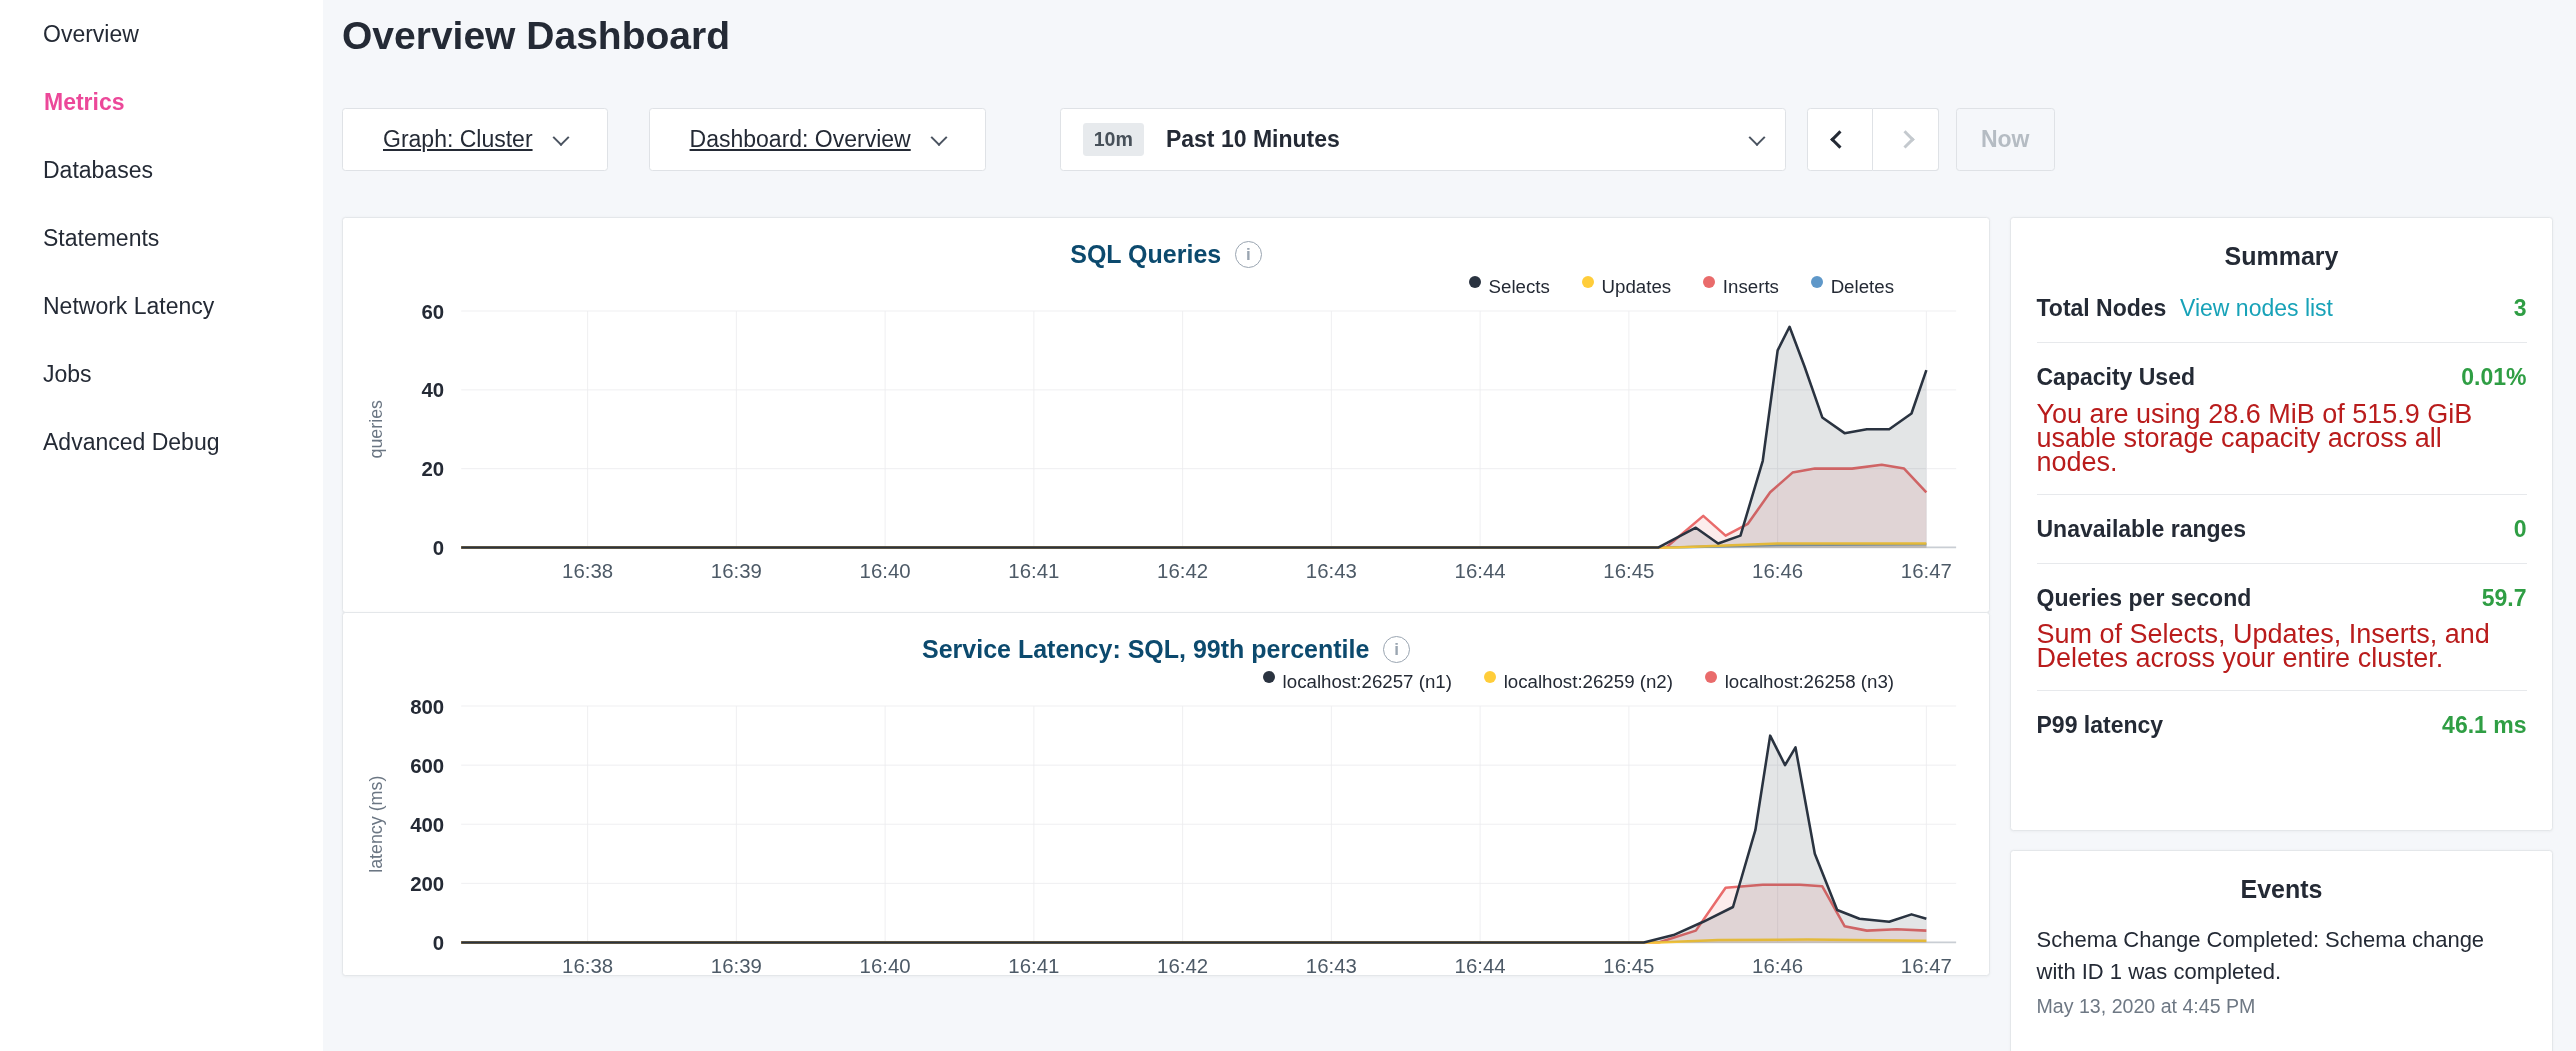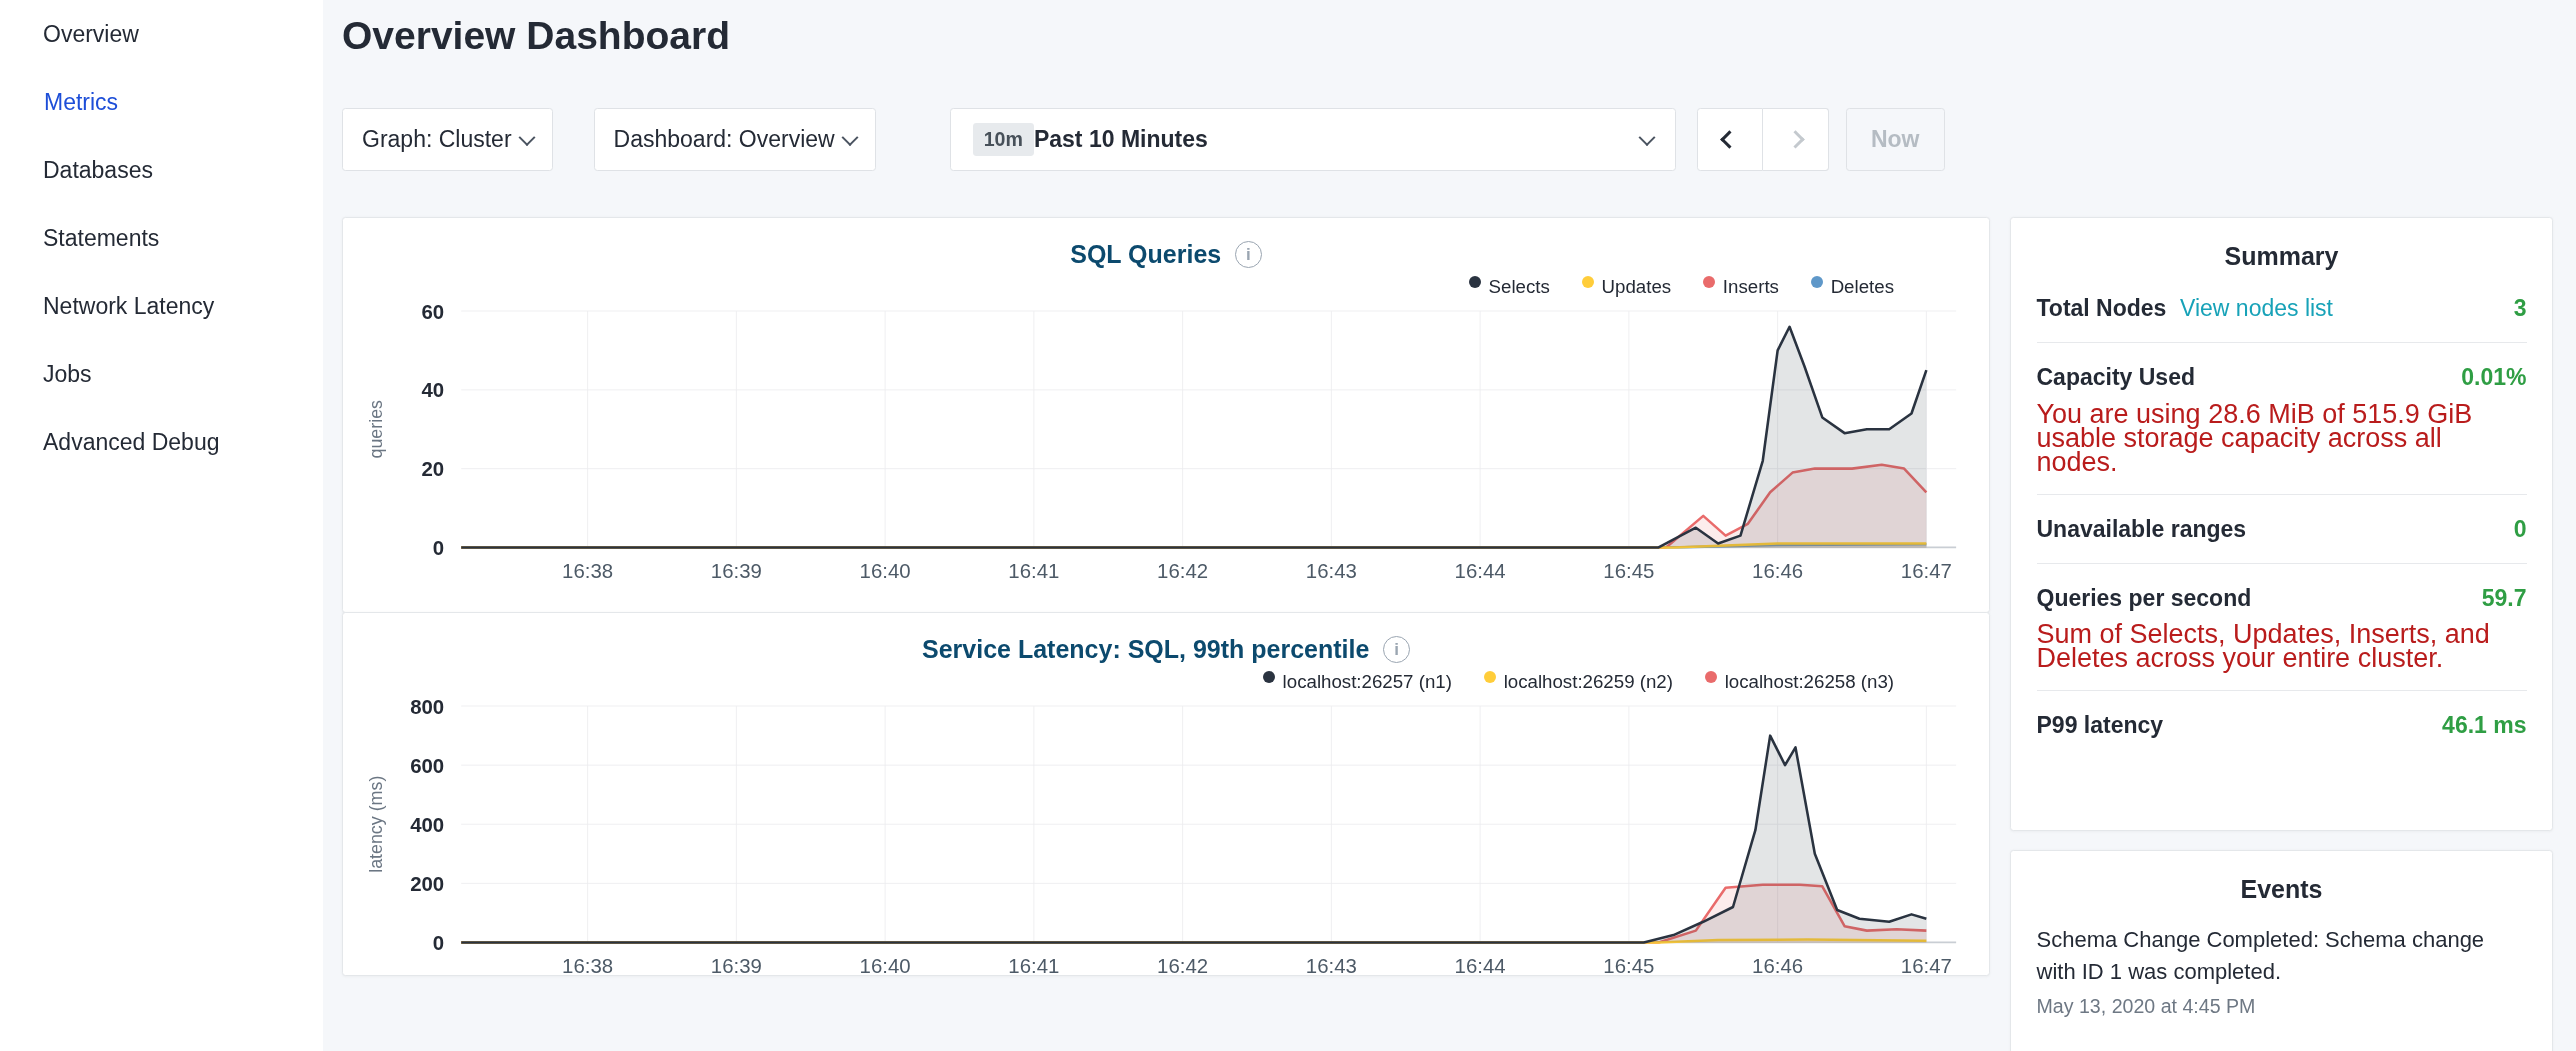--- a/index.html
+++ b/index.html
@@ -11,39 +11,39 @@
     color:#242a35;
     overflow:hidden;
   }
 
   
   .sidebar { position:absolute; left:0; top:0; width:323px; height:100%; background:#ffffff; }
   .sidebar-item {
     height:68px; display:flex; align-items:center; padding-left:43px;
     font-size:23px; color:#242a35; cursor:pointer;
   }
-  .sidebar-item.active { color:#1d4ed8; font-weight:400;padding-left:44px; }
+  .sidebar-item.active { color:#ec4899; font-weight:700;padding-left:44px; }
 
   
   .page-title {
     position:absolute; left:342px; top:13.6px;
     font-size:39px; font-weight:600; color:#242a35;
   }
   .toolbar { position:absolute; left:342px; top:108px; height:63px; display:flex; align-items:stretch; }
   .btn {
     background:#fff; border:0.9px solid #dfe2e6; border-radius:3.4px;
     display:flex; align-items:center; font-size:23px; color:#242a35; cursor:pointer;
   }
-  .dropdown-btn { padding:0 19px; gap:9px; font-weight:500; }
+  .dropdown-btn { padding:0 40px; gap:22px; font-weight:500;text-decoration:underline; }
   .chev {
     width:12px; height:12px; border-right:2.6px solid #4a5360; border-bottom:2.6px solid #4a5360;
     display:inline-block; transform:rotate(45deg) translate(-1.7px,-1.7px);
   }
   .gap48 { margin-left:41px; } .gap87 { margin-left:74px; } .gap25 { margin-left:21px; } .gap20 { margin-left:17px; }
-  .time-selector { width:726px; padding:0 22px; }
+  .time-selector { width:726px; padding:0 22px; gap:22px; }
   .time-badge {
     background:#e7eaed; color:#475059; font-size:19.6px; font-weight:700;
     padding:5.1px 11px; border-radius:3.4px;
   }
   .time-label { font-weight:700; }
   .time-selector .chev { margin-left:auto; }
   .nav-group { display:flex; }
   .nav-btn { width:66px; justify-content:center; border-radius:0; }
   .nav-btn.first { border-radius:3.4px 0 0 3.4px; }
   .nav-btn.second { border-radius:0 3.4px 3.4px 0; border-left:none; }

